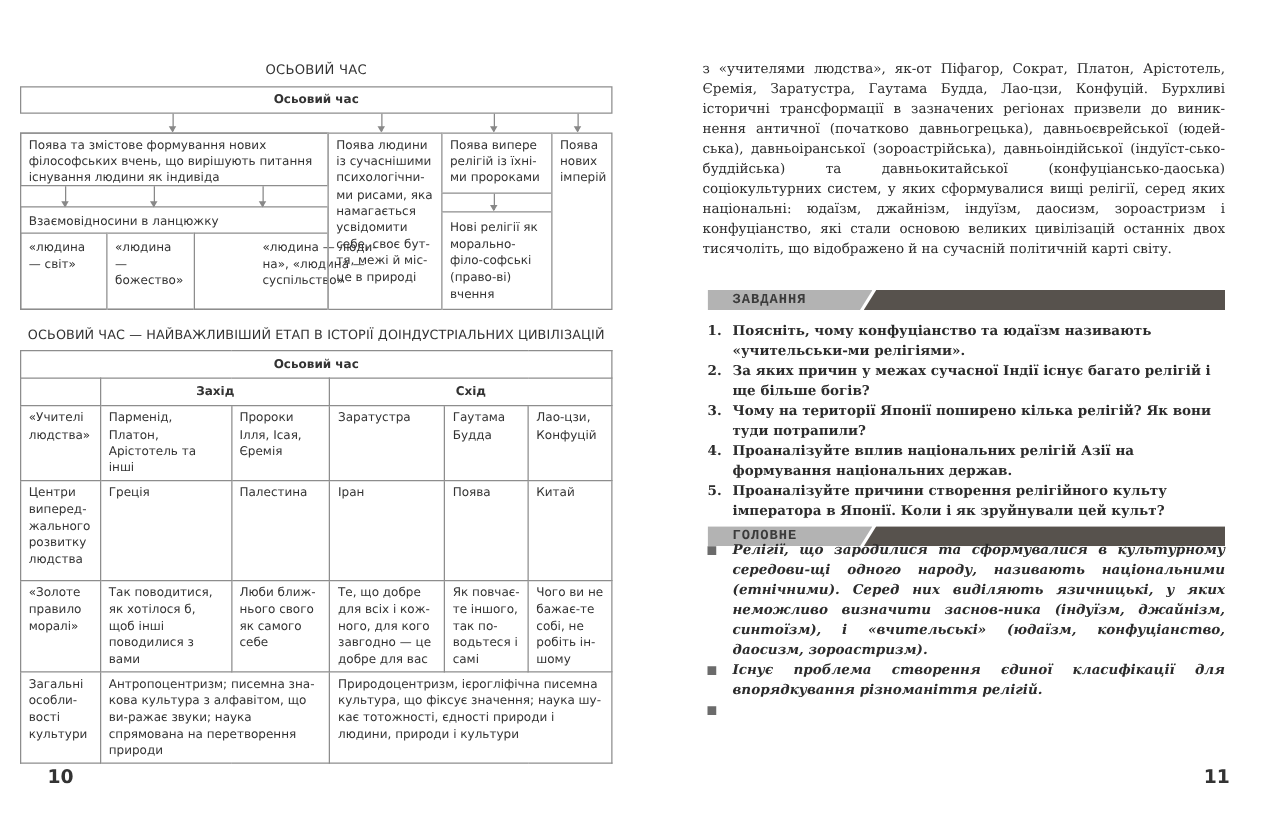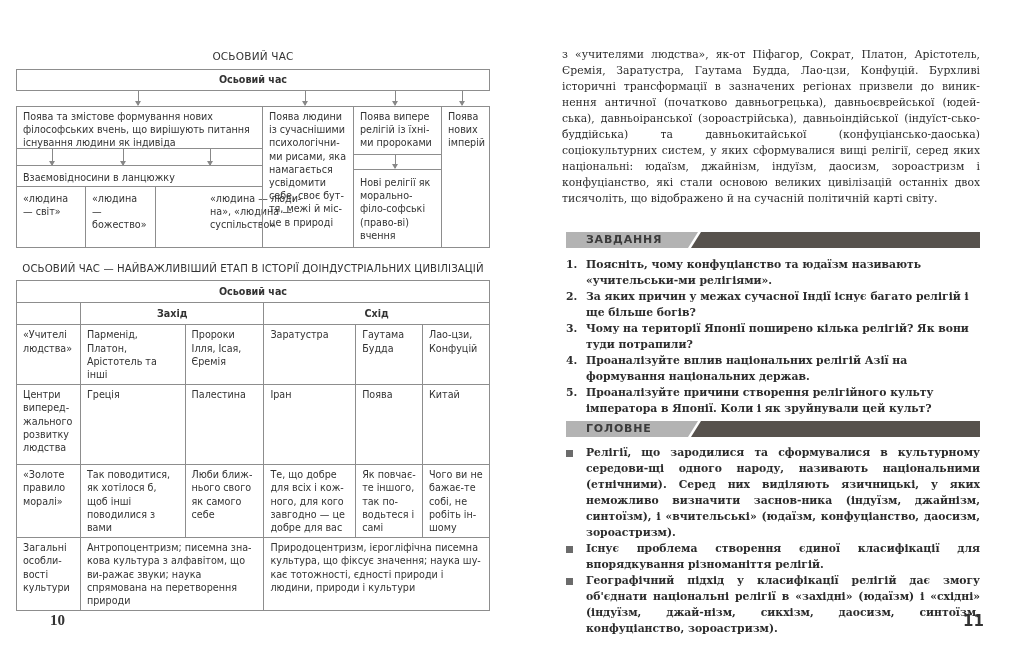--- a/index.html
+++ b/index.html
@@ -53,28 +53,28 @@
     background: #b3b3b3;
     clip-path: polygon(0 0, 100% 0, calc(100% - 10px) 100%, 0 100%);
   }
   .band .dark {
     position: absolute; left: 125px; top: 0; height: 16px; right: 0;
     background: #57524d;
     clip-path: polygon(10px 0, 100% 0, 100% 100%, 0 100%);
   }
   .band .label {
     position: absolute; left: 20px; top: 1px; font-size: 11px; font-weight: bold;
-    color: #3b3b3b; letter-spacing: 0.8px; line-height: 14px;
+    color: #3b3b3b; letter-spacing: 0.8px; line-height: 14px; font-family: Liberation Mono, monospace;
   }
   .tasks { position: absolute; left: 562px; width: 418px; top: 257px; list-style: none; }
   .tasks li { position: relative; padding-left: 24px; font-size: 10.8px; line-height: 16px; margin-bottom: 0px; color: #2c2c2c; }
   .tasks li .num { position: absolute; left: 4px; top: 0; font-weight: bold; }
   .tasks li .q { font-weight: bold; margin-top: 25px; }
 
-  .bullets { position: absolute; left: 562px; width: 418px; top: 445px; list-style: none; }
+  .bullets { position: absolute; left: 562px; width: 418px; top: 432px; list-style: none; font-style: italic; }
   .bullets li { position: relative; padding-left: 24px; font-size: 10.8px; line-height: 16px; color: #2c2c2c; text-align: justify; }
   .bullets li .sq { position: absolute; left: 4px; top: 5px; width: 7px; height: 7px; background: #6b6b6b; }
   .bullets li .t { font-weight: bold; }
 </style>
 </head>
 <body>
 
 <div class="page page-left">
 
   <div class="diag-title">ОСЬОВИЙ ЧАС</div>
@@ -164,21 +164,21 @@
       <td>Чого ви не бажає-те собі, не робіть ін-шому</td>
     </tr>
     <tr>
       <td>Загальні особли-вості культури</td>
       <td colspan="2">Антропоцентризм; писемна зна-кова культура з алфавітом, що ви-ражає звуки; наука спрямована на перетворення природи</td>
       <td colspan="3">Природоцентризм, ієрогліфічна писемна культура, що фіксує значення; наука шу-кає тотожності, єдності природи і людини, природи і культури</td>
     </tr>
   </tbody>
     </table>
 
-  <div class="pagenum" style="left:50px;font-family:Liberation Serif, serif;">10</div>
+  <div class="pagenum" style="left:38px;">10</div>
 </div>
 
 <div>
   <div class="body-text serif">з «учителями людства», як-от Піфагор, Сократ, Платон, Арістотель, Єремія, Заратустра, Гаутама Будда, Лао-цзи, Конфуцій. Бурхливі історичні трансформації в зазначених регіонах призвели до виник-нення античної (початково давньогрецька), давньоєврейської (юдей-ська), давньоіранської (зороастрійська), давньоіндійської (індуїст-сько-буддійська) та давньокитайської (конфуціансько-даоська) соціокультурних систем, у яких сформувалися вищі релігії, серед яких національні: юдаїзм, джайнізм, індуїзм, даосизм, зороастризм і конфуціанство, які стали основою великих цивілізацій останніх двох тисячоліть, що відображено й на сучасній політичній карті світу.</div>
 
   <div class="band" style="top:232px;">
     <div class="light"></div>
     <div class="dark"></div>
     <div class="label">ЗАВДАННЯ</div>
   </div>
@@ -193,17 +193,17 @@
 
   <div class="band" style="top:421px;">
     <div class="light"></div>
     <div class="dark"></div>
     <div class="label">ГОЛОВНЕ</div>
   </div>
 
   <ul class="bullets serif">
     <li><span class="sq"></span><span class="t">Релігії, що зародилися та сформувалися в культурному середови-щі одного народу, називають національними (етнічними). Серед них виділяють язичницькі, у яких неможливо визначити заснов-ника (індуїзм, джайнізм, синтоїзм), і «вчительські» (юдаїзм, конфуціанство, даосизм, зороастризм).</span></li>
     <li><span class="sq"></span><span class="t">Існує проблема створення єдиної класифікації для впорядкування різноманіття релігій.</span></li>
-    <li><span class="sq"></span><span class="t">Географічний підхід у класифікації релігій дає змогу об'єднати національні релігії в «західні» (юдаїзм) і «східні» (індуїзм, джай-нізм, сикхізм, даосизм, синтоїзм, конфуціанство, зороастризм).</span></li>
+    <li><span class="sq"></span></li>
   </ul>
 
   <div class="pagenum" style="left:963px;">11</div>
 </div>
 
 </body></html>

